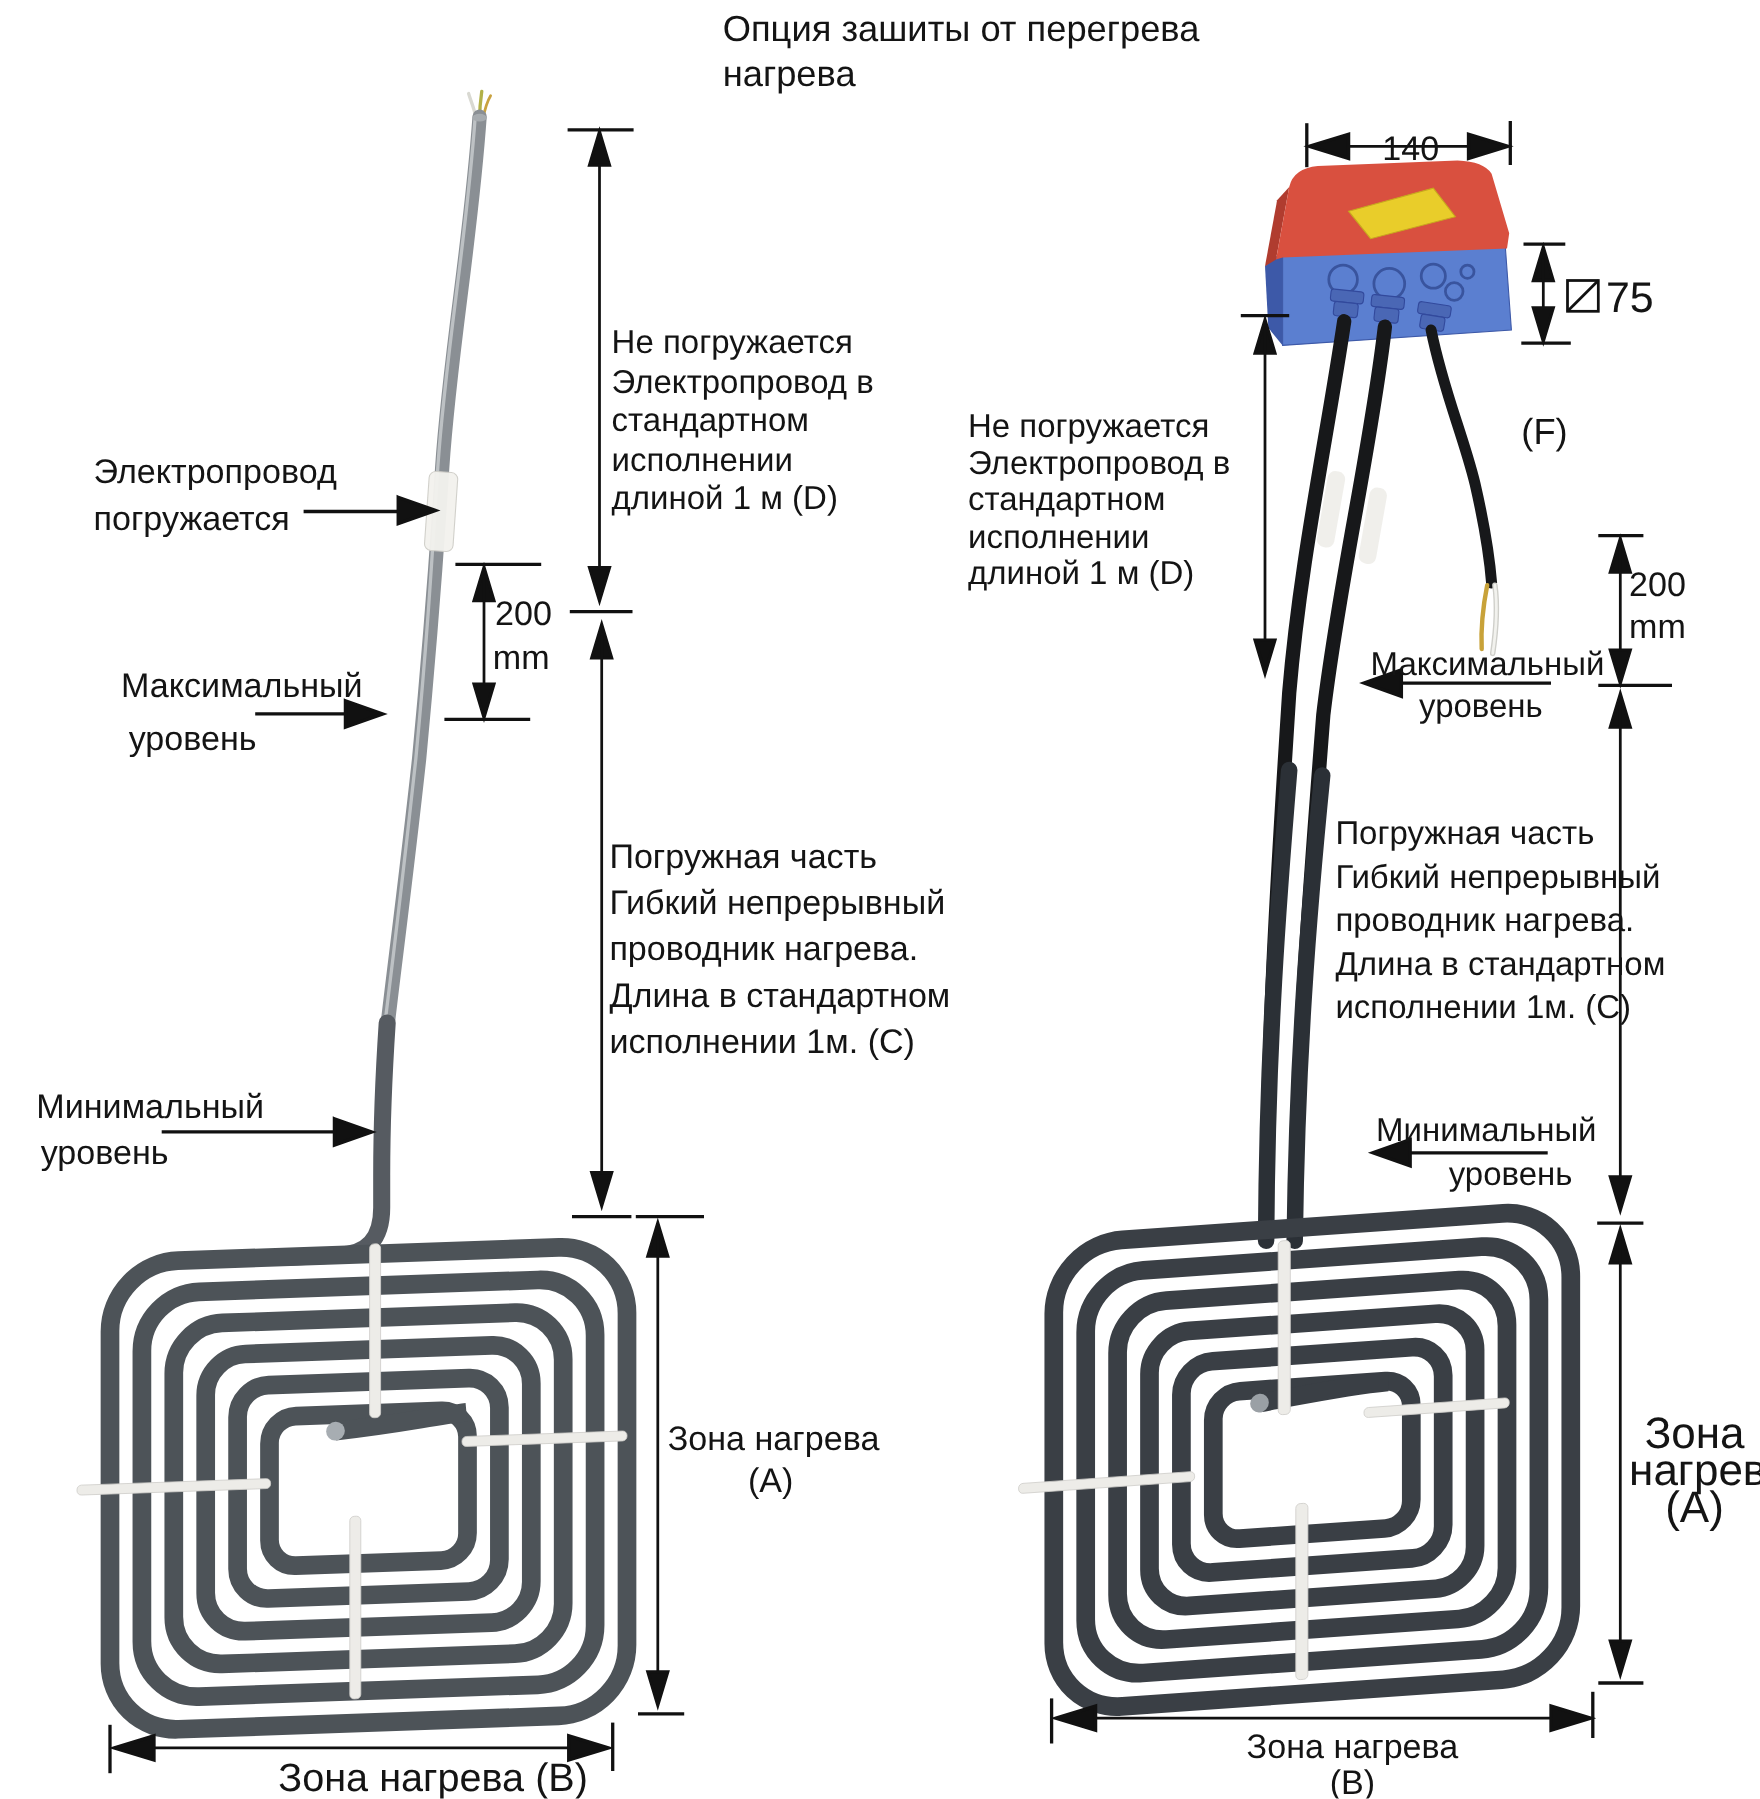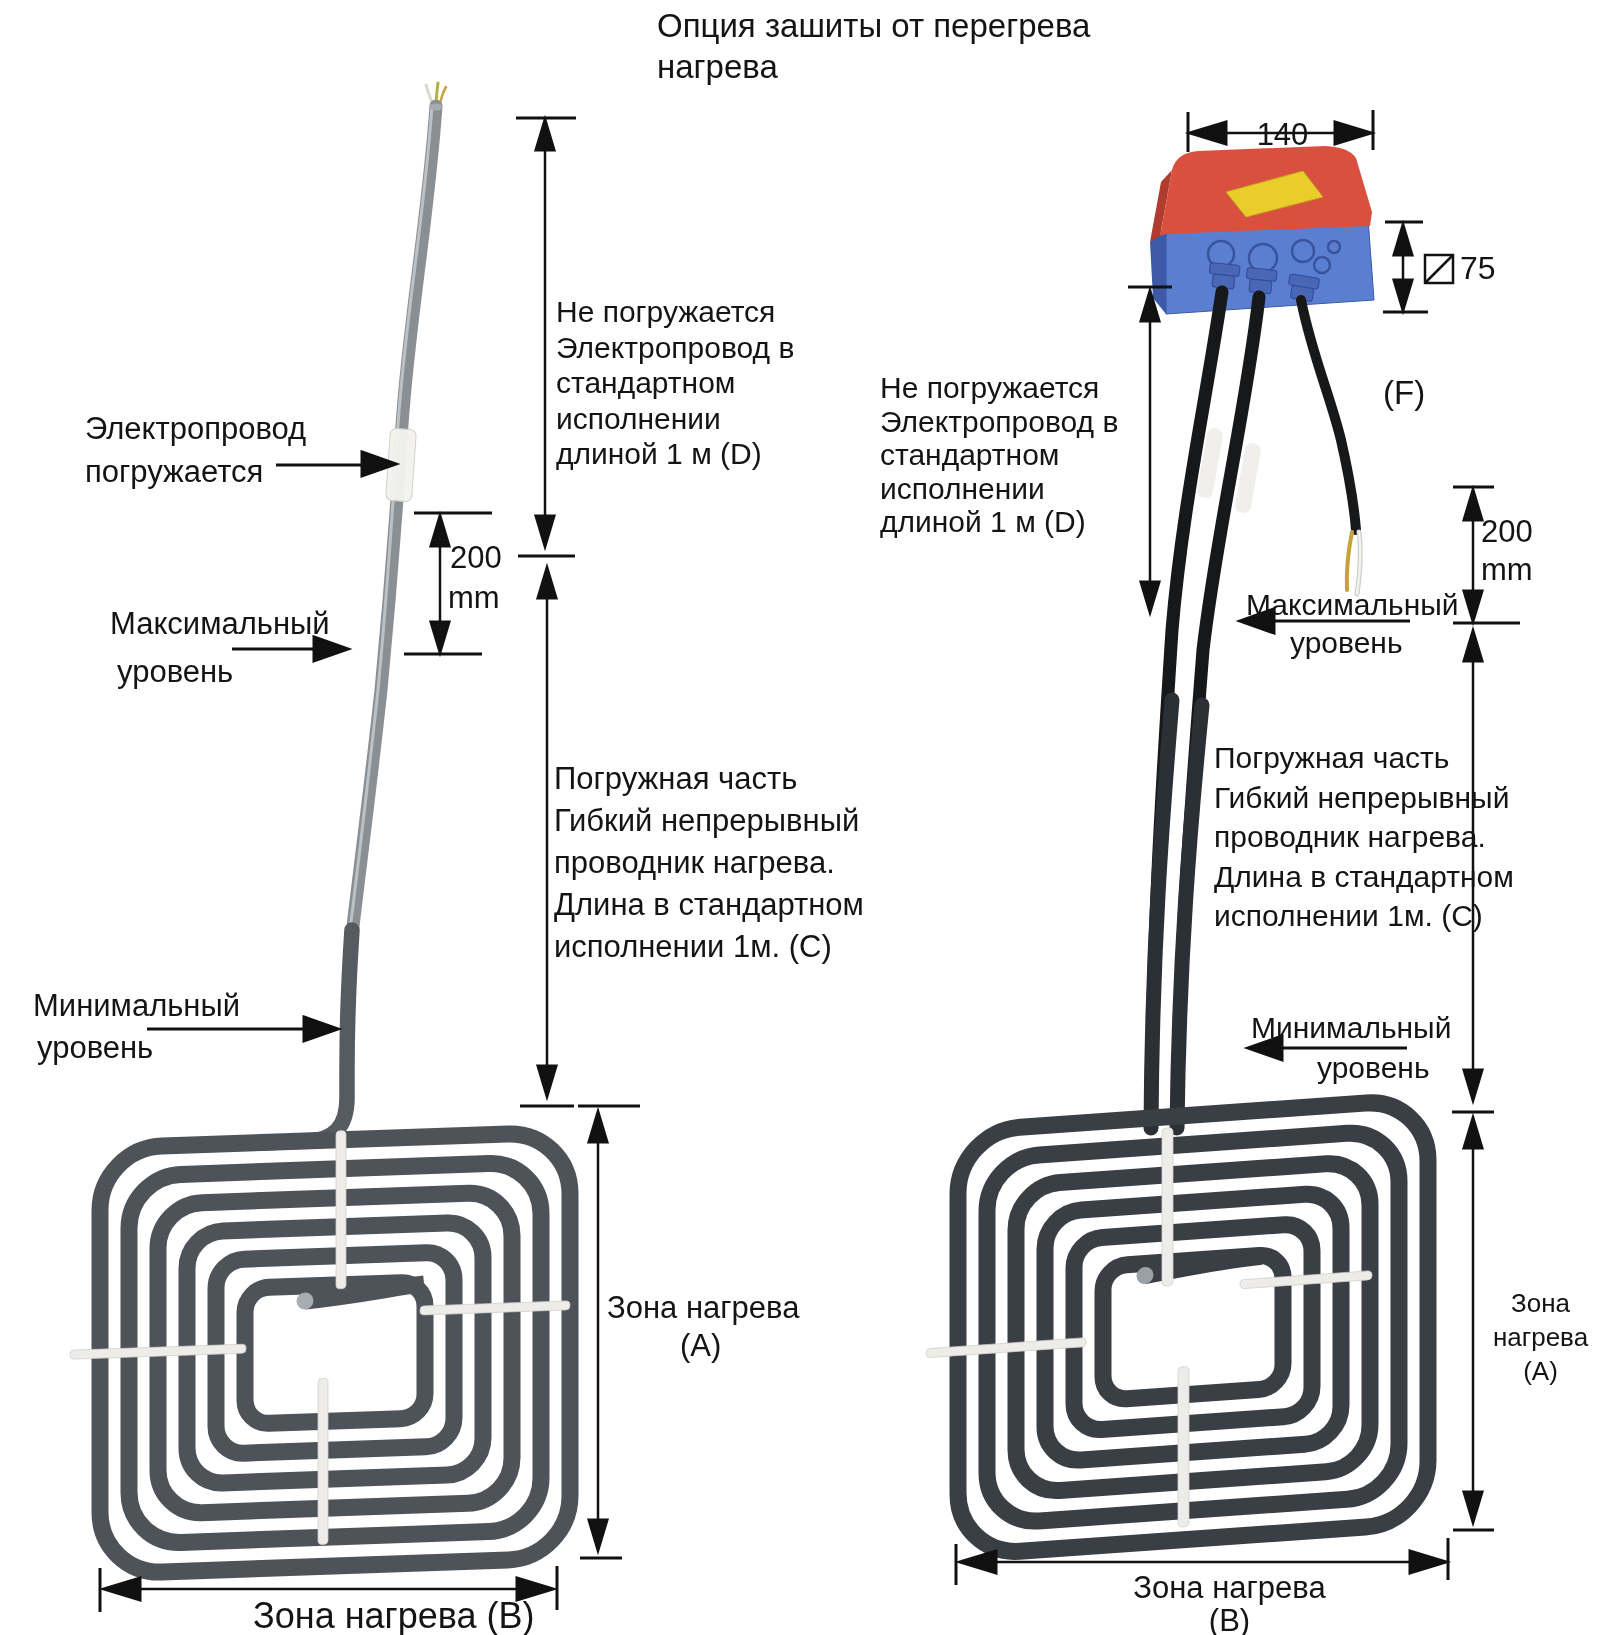--- a/index.html
+++ b/index.html
@@ -268,21 +268,21 @@
   <div>Длина в стандартном</div>
   <div>исполнении 1м. (C)</div>
 </div>
 
 <div class="lbl" style="left:607px;top:1290px;font-size:31px;">Зона нагрева</div>
 <div class="lbl" style="left:680px;top:1328px;font-size:31px;">(A)</div>
 
 <div class="lbl" style="left:253px;top:1595px;font-size:36px;">Зона нагрева (B)</div>
 
 <div class="lbl ctr" style="left:1240px;top:96px;width:85px;font-size:31px;margin-top:21px;">140</div>
-<div class="lbl" style="left:1460px;top:250px;font-size:32px;">75</div>
+<div class="lbl" style="left:1460px;top:250px;font-size:39px;">75</div>
 <div class="lbl" style="left:1383px;top:374px;font-size:33px;">(F)</div>
 
 <div class="lbl" style="left:880px;top:371px;font-size:30px;line-height:33.5px;">
   <div>Не погружается</div>
   <div>Электропровод в</div>
   <div>стандартном</div>
   <div>исполнении</div>
   <div>длиной 1 м (D)</div>
 </div>
 
@@ -296,21 +296,21 @@
   <div>Погружная часть</div>
   <div>Гибкий непрерывный</div>
   <div>проводник нагрева.</div>
   <div>Длина в стандартном</div>
   <div>исполнении 1м. (C)</div>
 </div>
 
 <div class="lbl" style="left:1251px;top:1011px;font-size:30px;">Минимальный</div>
 <div class="lbl" style="left:1317px;top:1051px;font-size:30px;">уровень</div>
 
-<div class="lbl ctr" style="left:1481px;top:1286px;width:119px;font-size:26px;line-height:34px;">
+<div class="lbl ctr" style="left:1481px;top:1286px;width:119px;font-size:40px;line-height:34px;">
   <div>Зона</div>
   <div>нагрева</div>
   <div>(A)</div>
 </div>
 
 <div class="lbl ctr" style="left:1127px;top:1571px;width:205px;font-size:31px;line-height:33px;">
   <div>Зона нагрева</div>
   <div>(B)</div>
 </div>
 

